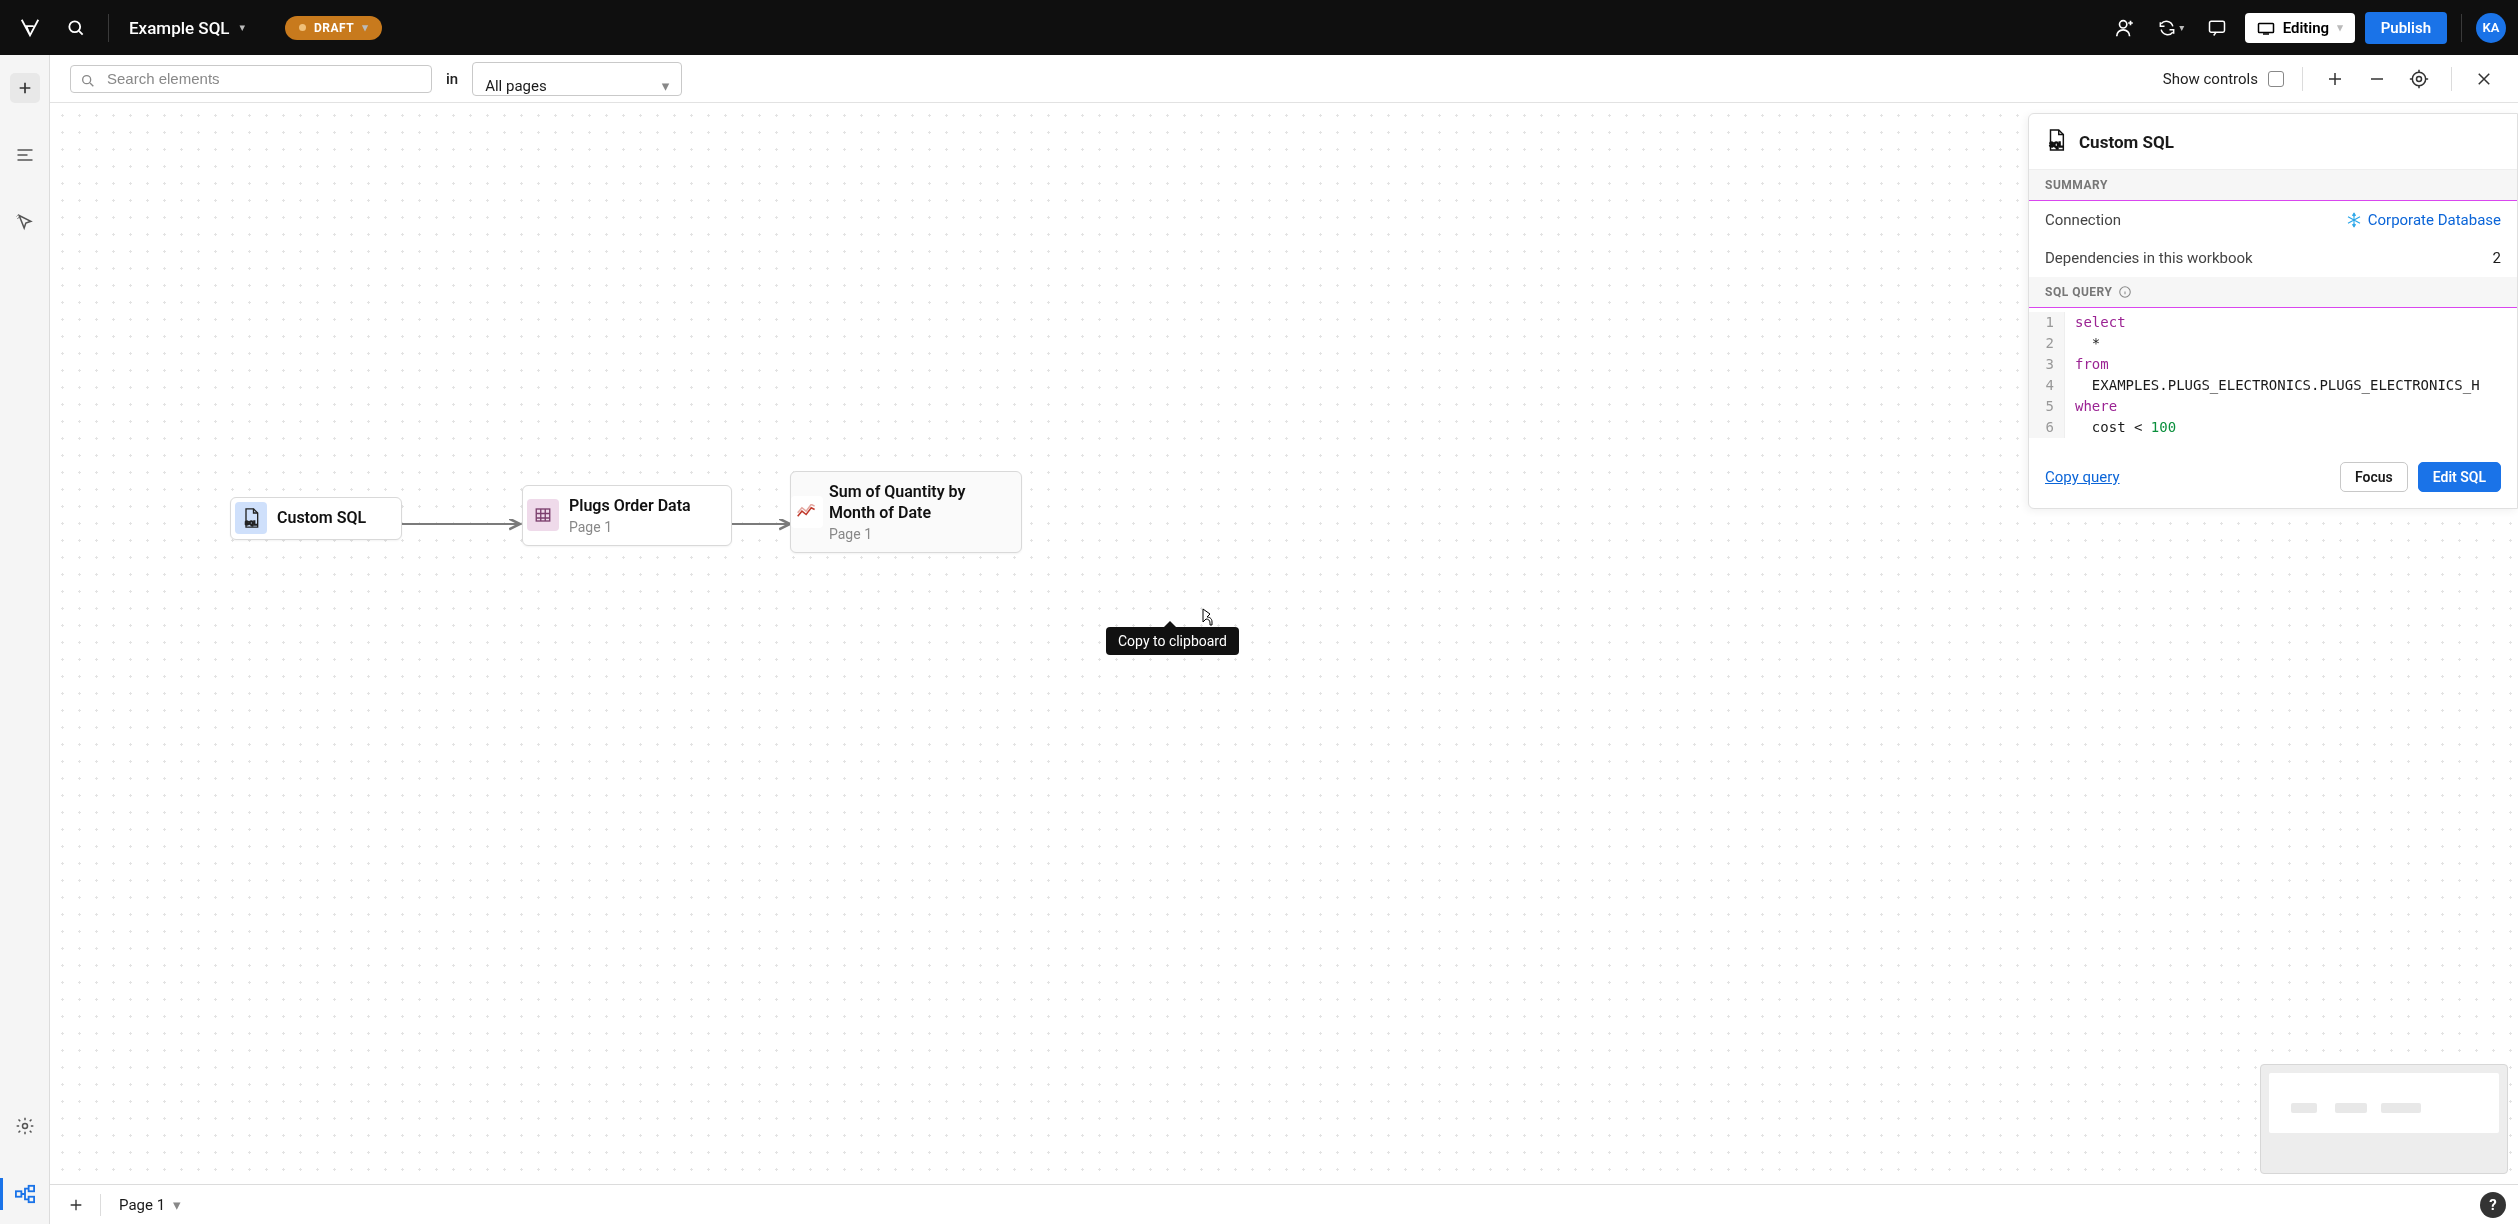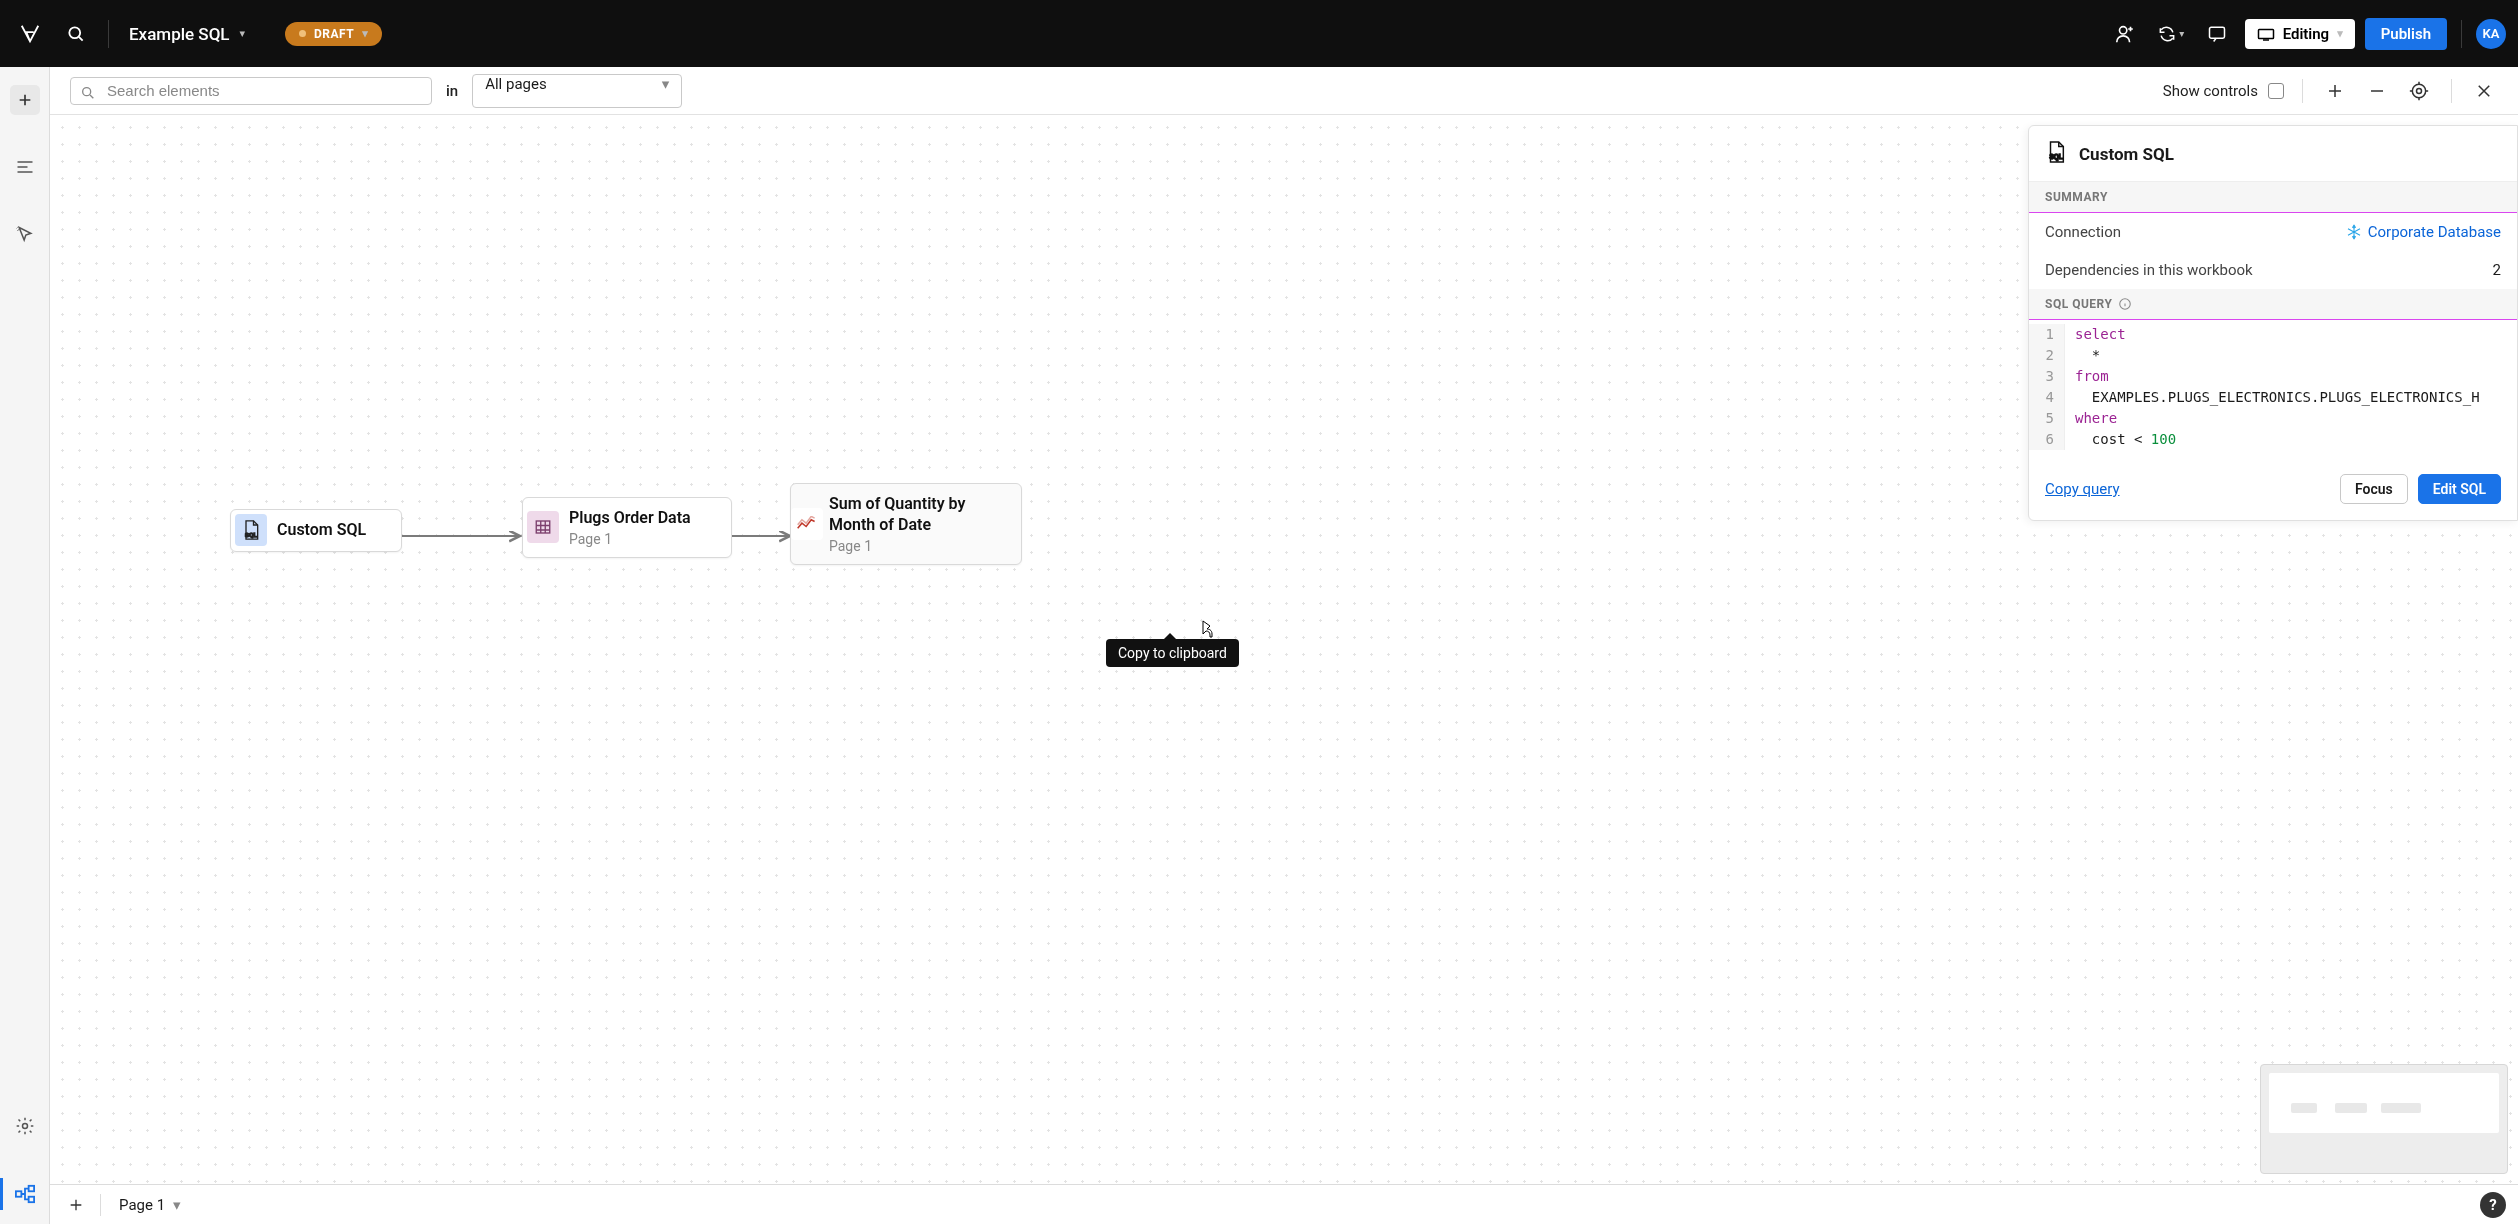--- a/index.html
+++ b/index.html
@@ -1,20 +1,20 @@
 <!DOCTYPE html>
 <html><head>
 <meta charset="utf-8">
 <style>
   * { box-sizing: border-box; margin: 0; padding: 0; }
   body { font-family: -apple-system, BlinkMacSystemFont, "Segoe UI", Roboto, Helvetica, Arial, sans-serif; font-size: 14px; color: #1a1a1a; background: #fff; overflow: hidden; }
   .app { display: flex; flex-direction: column; width: 2518px; height: 1224px; transform-origin: 0 0; }
 
   
-  .topbar { height: 67px; background: #0f0f0f; display: flex; align-items: center; padding: 0 12px; gap: 10px; color: #fff; }
+  .topbar { height: 55px; background: #0f0f0f; display: flex; align-items: center; padding: 0 12px; gap: 10px; color: #fff; }
   .topbar .icon-btn { width: 36px; height: 36px; display: flex; align-items: center; justify-content: center; color: #fff; cursor: pointer; border-radius: 4px; }
   .topbar .vsep { width: 1px; height: 28px; background: #3a3a3a; margin: 0 4px; }
   .topbar .doc-title { font-size: 17px; font-weight: 500; color: #fff; display: flex; align-items: center; gap: 10px; padding: 0 6px; cursor: pointer; }
   .topbar .caret { font-size: 11px; color: #bbb; }
   .draft-pill { background: #c87a1d; color: #fff; border-radius: 16px; padding: 5px 14px; font-size: 12px; font-weight: 700; letter-spacing: .5px; display: flex; align-items: center; gap: 8px; margin-left: 24px; }
   .draft-pill .dot { width: 7px; height: 7px; background: #f0c07a; border-radius: 50%; }
   .topbar .spacer { flex: 1; }
   .mode-btn { background: #fff; color: #000; border-radius: 4px; padding: 6px 12px; font-size: 15px; font-weight: 600; display: flex; align-items: center; gap: 8px; cursor: pointer; }
   .publish-btn { background: #1a73e8; color: #fff; border-radius: 4px; padding: 7px 16px; font-size: 15px; font-weight: 600; cursor: pointer; }
   .avatar { width: 30px; height: 30px; border-radius: 50%; background: #1a73e8; color: #fff; font-size: 13px; font-weight: 600; display: flex; align-items: center; justify-content: center; }
@@ -27,21 +27,21 @@
 
   .main { flex: 1; display: flex; flex-direction: column; min-width: 0; position: relative; }
 
   
   .toolbar { height: 48px; border-bottom: 1px solid #e2e2e2; display: flex; align-items: center; padding: 0 20px; gap: 14px; background: #fff; }
   .search-wrap { position: relative; }
   .search-input { width: 362px; height: 28px; border: 1px solid #c9c9c9; border-radius: 4px; padding: 0 10px 0 36px; font-size: 15px; color: #333; }
   .search-input::placeholder { color: #888; }
   .search-wrap .sicon { position: absolute; left: 10px; top: 8px; color: #888; }
   .in-label { font-size: 15px; color: #222; font-weight: 500; }
-  .page-select { width: 210px; height: 34px; border: 1px solid #c9c9c9; border-radius: 4px; background: #fff; padding: 0 12px; font-size: 15px; display: flex; align-items: flex-start; justify-content: space-between; cursor: pointer; }
+  .page-select { width: 210px; height: 34px; border: 1px solid #c9c9c9; border-radius: 4px; background: #fff; padding: 0 12px; font-size: 15px; display: flex; align-items: flex-end; justify-content: space-between; cursor: pointer; }
   .toolbar .spacer { flex: 1; }
   .show-controls { font-size: 15px; color: #222; display: flex; align-items: center; gap: 10px; }
   .checkbox { width: 16px; height: 16px; border: 1.5px solid #888; border-radius: 3px; }
   .tool-icon { width: 28px; height: 28px; display: flex; align-items: center; justify-content: center; color: #333; cursor: pointer; }
   .tool-vsep { width: 1px; height: 24px; background: #dcdcdc; margin: 0 4px; }
 
   
   .canvas { flex: 1; position: relative; background: #fff;
     background-image: radial-gradient(circle, #e3e3e3 1.2px, transparent 1.2px);
     background-size: 17px 17px; background-position: 4px 4px; }

